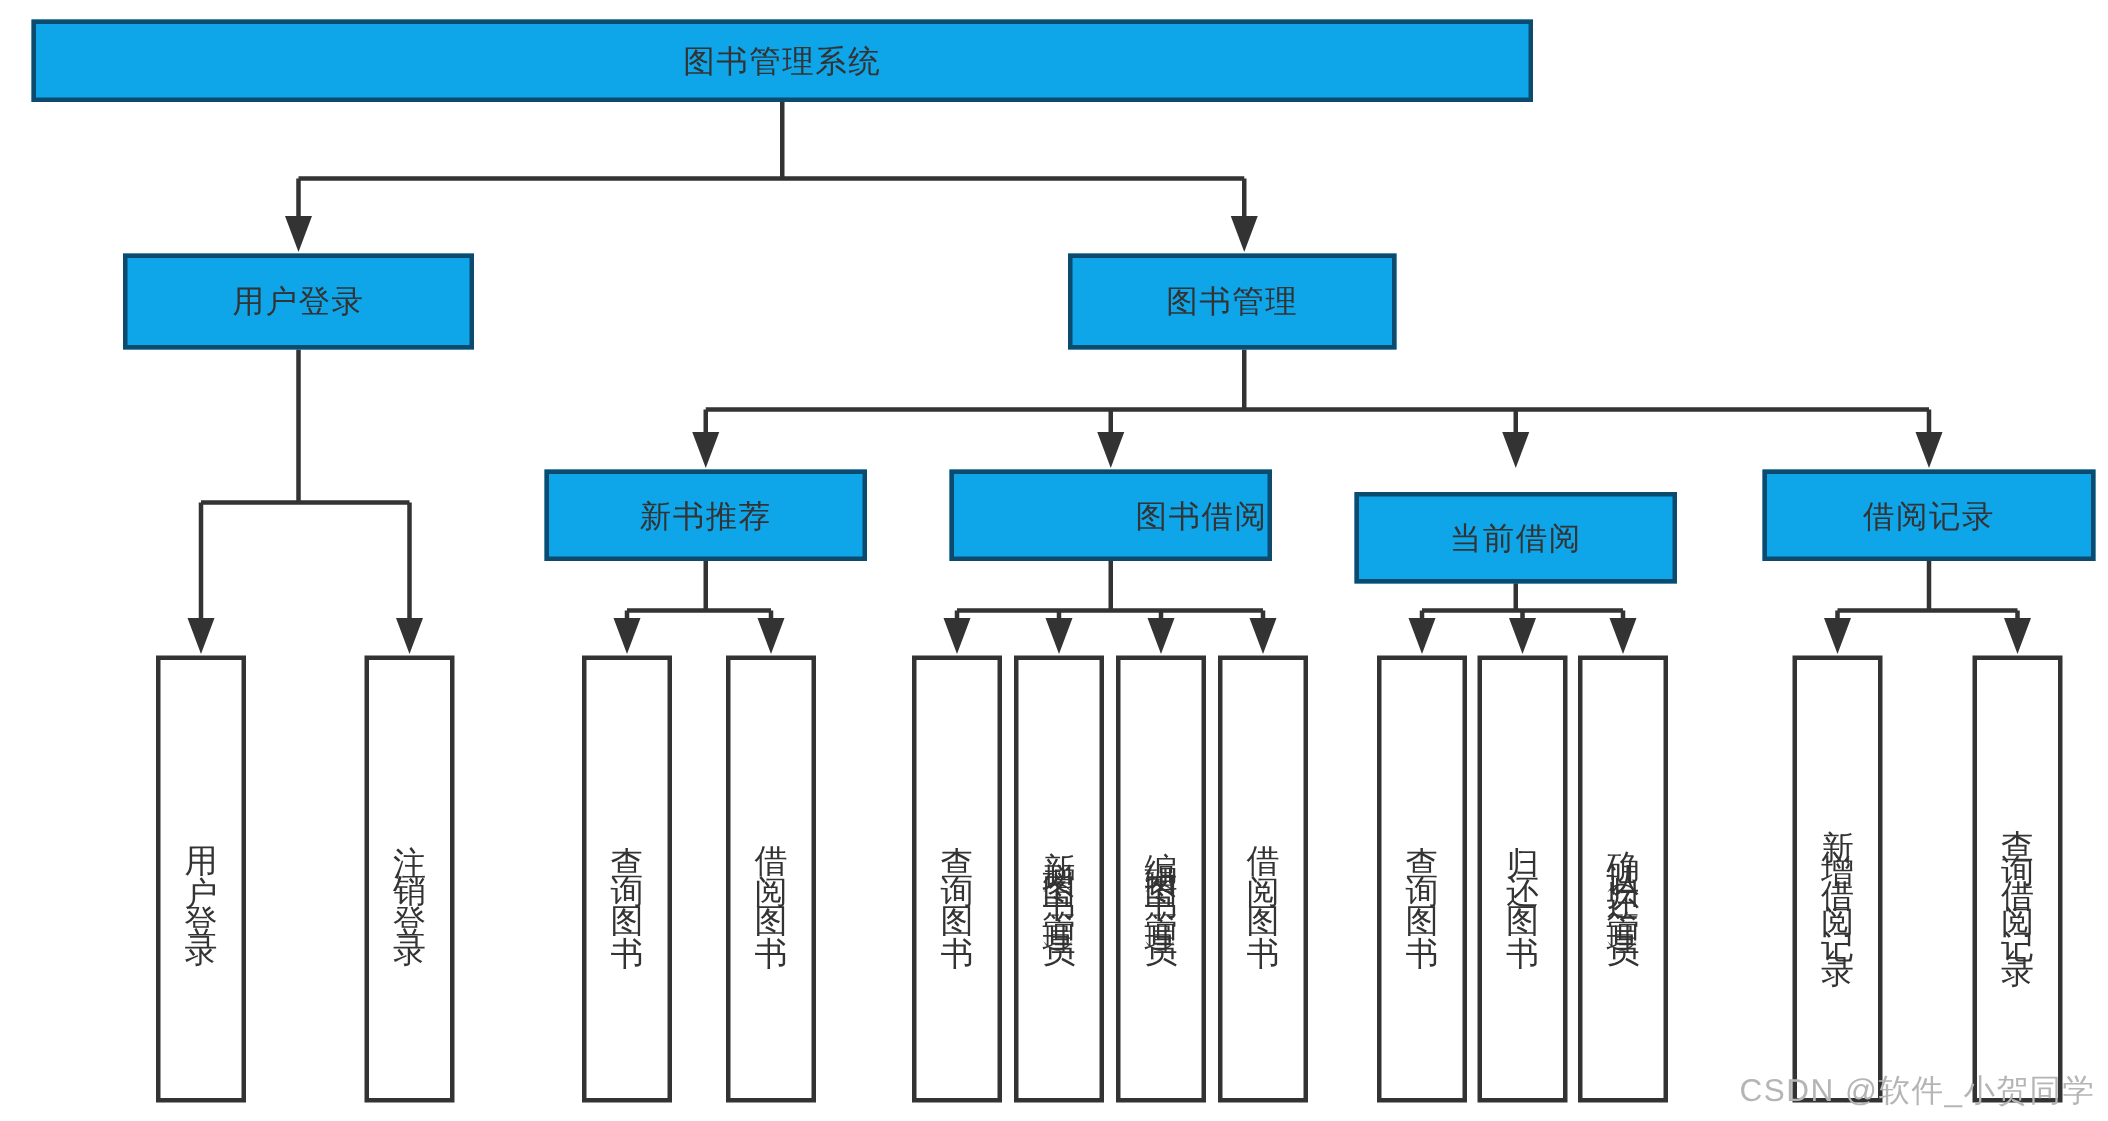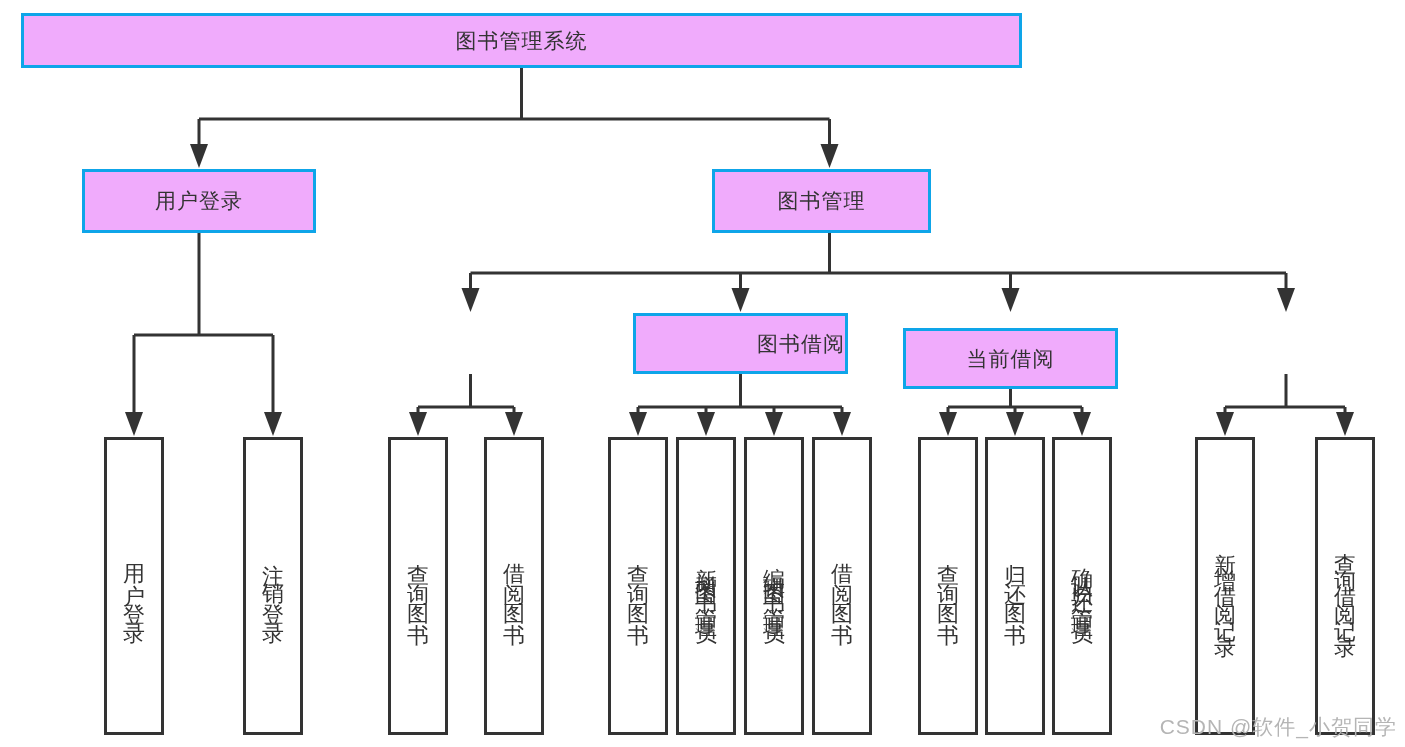--- a/index.html
+++ b/index.html
@@ -9,22 +9,22 @@
     height: 747px;
     background: #ffffff;
     font-family: "Liberation Sans", sans-serif;
     color: #333333;
     overflow: hidden;
   }
   svg.wires { position: absolute; left: 0; top: 0; z-index: 1; }
   .hbox {
     position: absolute;
     box-sizing: border-box;
-    background: #f0abfc;
-    border: 3px solid #0ea5e9;
+    background: #0ea5e9;
+    border: 3px solid #0c4a6e;
     display: flex;
     align-items: center;
     justify-content: center;
     z-index: 2;
   }
   .hbox .hlabel {
     font-size: 21px;
     letter-spacing: 1px;
     color: #333333;
     white-space: nowrap;
@@ -120,25 +120,31 @@
     <span class="hlabel">图书管理系统</span>
   </div>
 
   <div class="hbox" style="left:82px; top:169px; width:234px; height:64px;">
     <span class="hlabel">用户登录</span>
   </div>
   <div class="hbox" style="left:712px; top:169px; width:219px; height:64px;">
     <span class="hlabel">图书管理</span>
   </div>
 
+  <div class="hbox" style="left:363px; top:313px; width:215px; height:61px;">
+    <span class="hlabel">新书推荐</span>
+  </div>
   <div class="hbox" style="left:633px; top:313px; width:215px; height:61px;justify-content:flex-end;">
     <span class="hlabel">图书借阅</span>
   </div>
   <div class="hbox" style="left:903px; top:328px; width:215px; height:61px;">
     <span class="hlabel">当前借阅</span>
+  </div>
+  <div class="hbox" style="left:1175px; top:313px; width:222px; height:61px;">
+    <span class="hlabel">借阅记录</span>
   </div>
 
   <div class="vbox v4" style="left:104px;">
     <span class="vlabel">用户登录</span>
   </div>
   <div class="vbox v4" style="left:243px;">
     <span class="vlabel">注销登录</span>
   </div>
 
   <div class="vbox v4" style="left:388px;">

